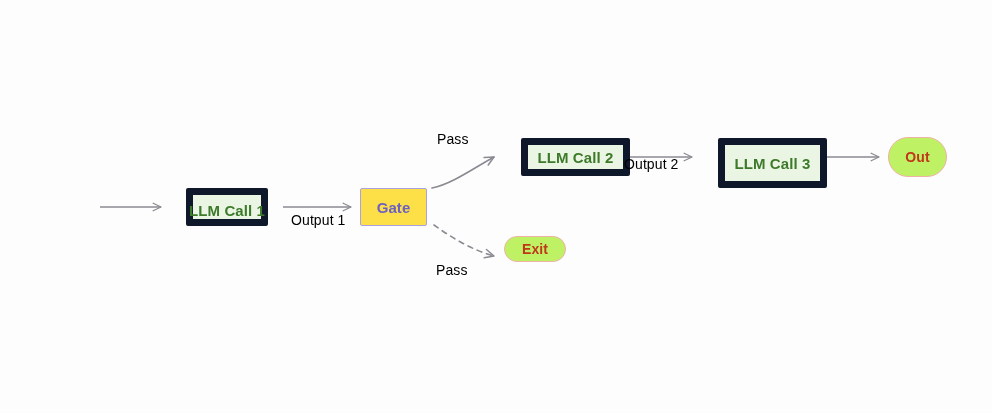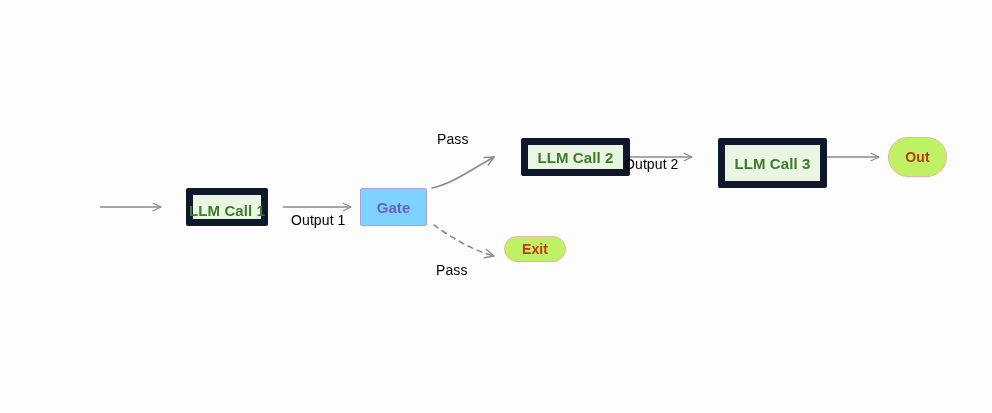--- a/index.html
+++ b/index.html
@@ -41,21 +41,21 @@
   .node-proc {
     background: #eaf5e4;
     border: 7px solid #0f172a;
     color: #3d7a2a;
     font-size: 15px;
     border-radius: 2px;
     margin-left: 16px;
   }
   
   .node-gate {
-    background: #7dd3fc;
+    background: #fde047;
     border: 1px solid #a9a1e0;
     color: #6b5fc4;
     font-size: 15px;
     border-radius: 2px;
   }
   
   .node-term {
     background: #bef264;
     border: 1px solid #eeb3a5;
     color: #c0371a;

